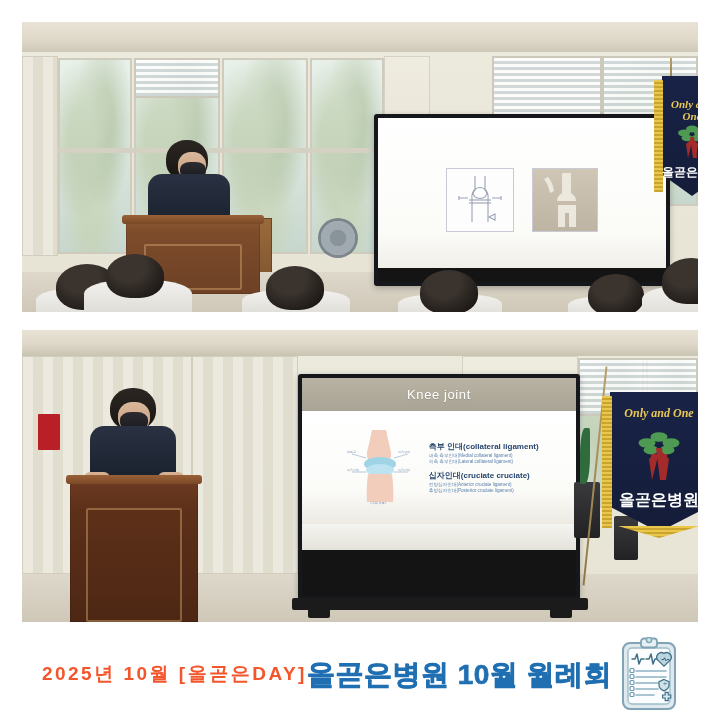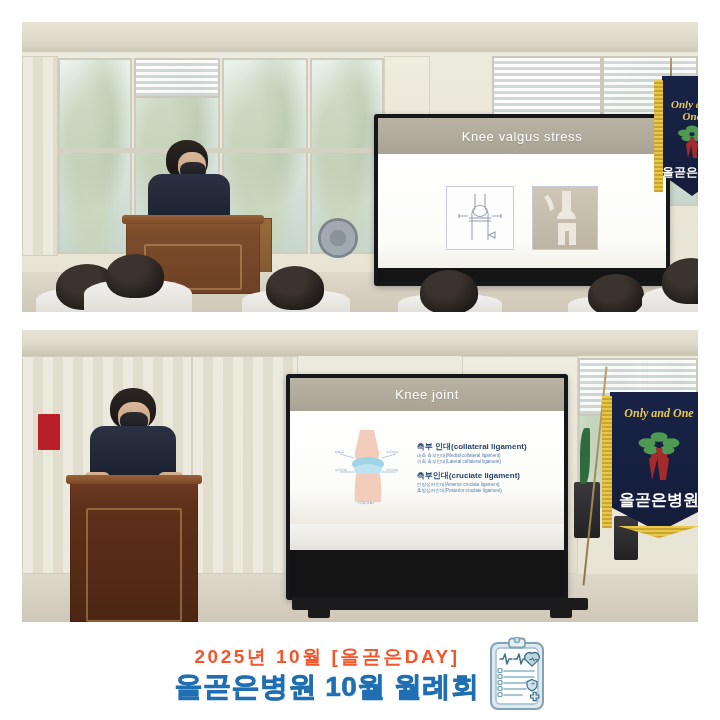--- a/index.html
+++ b/index.html
@@ -241,21 +241,21 @@
     border-radius: 40% 40% 0 0;
     background: linear-gradient(180deg, #f2f1ee, #dedcd6);
   }
 
   
   .caption {
     position: absolute; left: 0; right: 0; top: 628px; height: 92px;
     display: flex; align-items: center; justify-content: center;
     gap: 8px;
   }
-  .caption-text { display: flex; flex-direction: column; align-items: center; }
+  .caption-text { display: flex; flex-direction: row; align-items: center; }
   .caption-line1 {
     color: #f4562c;
     font-size: 19px;
     font-weight: 700;
     letter-spacing: 2.5px;
     line-height: 1.35;
   }
   .caption-line2 {
     color: #1f6fb2;
     font-size: 28px;
@@ -311,23 +311,20 @@
       </div>
 
       <div class="podium" style="left:104px;top:200px;width:134px;height:72px;">
         <div class="podium-top"></div>
         <div class="podium-panel" style="left:18px;top:22px;right:18px;bottom:4px;"></div>
       </div>
 
       <div class="screenframe" style="left:352px;top:92px;width:296px;height:172px;">
         <div class="screen-surface">
           <div class="slide">
-            <div class="slide-title-bar">
-              <span class="slide-title">Knee valgus stress</span>
-            </div>
             <div class="slide-body">
               <div class="fig-box" style="width:68px;height:64px;">
                 <svg width="58" height="56" viewBox="0 0 58 56" aria-hidden="true">
                   <g fill="none" stroke="#9aa3b5" stroke-width="1.1">
                     <path d="M24 4 L24 18 Q20 22 21 27 L21 50"></path>
                     <path d="M34 4 L34 18 Q38 22 37 27 L37 50"></path>
                     <ellipse cx="29" cy="21" rx="7" ry="5.5"></ellipse>
                     <path d="M18 28 L40 28"></path>
                     <path d="M18 31 L40 31"></path>
                     <path d="M8 26 L17 26 M8 24 L8 28"></path>
@@ -419,21 +416,21 @@
         <div class="torso" style="left:10px;top:38px;width:86px;height:64px;"></div>
         <div class="arm" style="left:4px;top:84px;width:26px;height:12px;"></div>
         <div class="arm" style="left:78px;top:84px;width:26px;height:12px;"></div>
       </div>
 
       <div class="podium podium-dark" style="left:48px;top:152px;width:128px;height:140px;">
         <div class="podium-top"></div>
         <div class="podium-panel" style="left:16px;top:26px;right:16px;bottom:0;"></div>
       </div>
 
-      <div class="screenframe" style="left:264px;top:44px;width:282px;height:226px;">
+      <div class="screenframe" style="left:276px;top:44px;width:282px;height:226px;">
         <div class="screen-surface">
           <div class="slide">
             <div class="slide-title-bar" style="height:15%;">
               <span class="slide-title">Knee joint</span>
             </div>
             <div class="slide-body slide2-body" style="flex:0 0 52%;padding-left:40px;">
               <div class="knee-art">
                 <svg width="68" height="78" viewBox="0 0 68 78" aria-hidden="true">
                   <g>
                     <path d="M26 2 q-3 14 -5 22 q-1 8 5 11 h14 q6 -3 5 -11 q-2 -8 -5 -22 z" fill="#f2cdbc"></path>
@@ -454,21 +451,21 @@
                     <text x="52" y="43">외측인대</text>
                     <text x="24" y="76">&lt;무릎 관절&gt;</text>
                   </g>
                 </svg>
               </div>
               <div class="knee-text">
                 <div class="kt-head">측부 인대(collateral ligament)</div>
                 <div class="kt-sub">내측 측부인대(Medial collateral ligament)</div>
                 <div class="kt-sub">외측 측부인대(Lateral collateral ligament)</div>
                 <div class="kt-gap"></div>
-                <div class="kt-head">측부인대(cruciate ligament)</div>
+                <div class="kt-head">십자인대(cruciate cruciate)</div>
                 <div class="kt-sub">전방십자인대(Anterior cruciate ligament)</div>
                 <div class="kt-sub">후방십자인대(Posterior cruciate ligament)</div>
               </div>
             </div>
             <div style="flex:0 0 12%;background:linear-gradient(180deg,#f4f4f0,#e4e2da);"></div>
             <div style="flex:1;background:#141414;"></div>
           </div>
         </div>
       </div>
       <div class="screen-legs" style="left:270px;top:268px;width:296px;height:12px;"></div>

